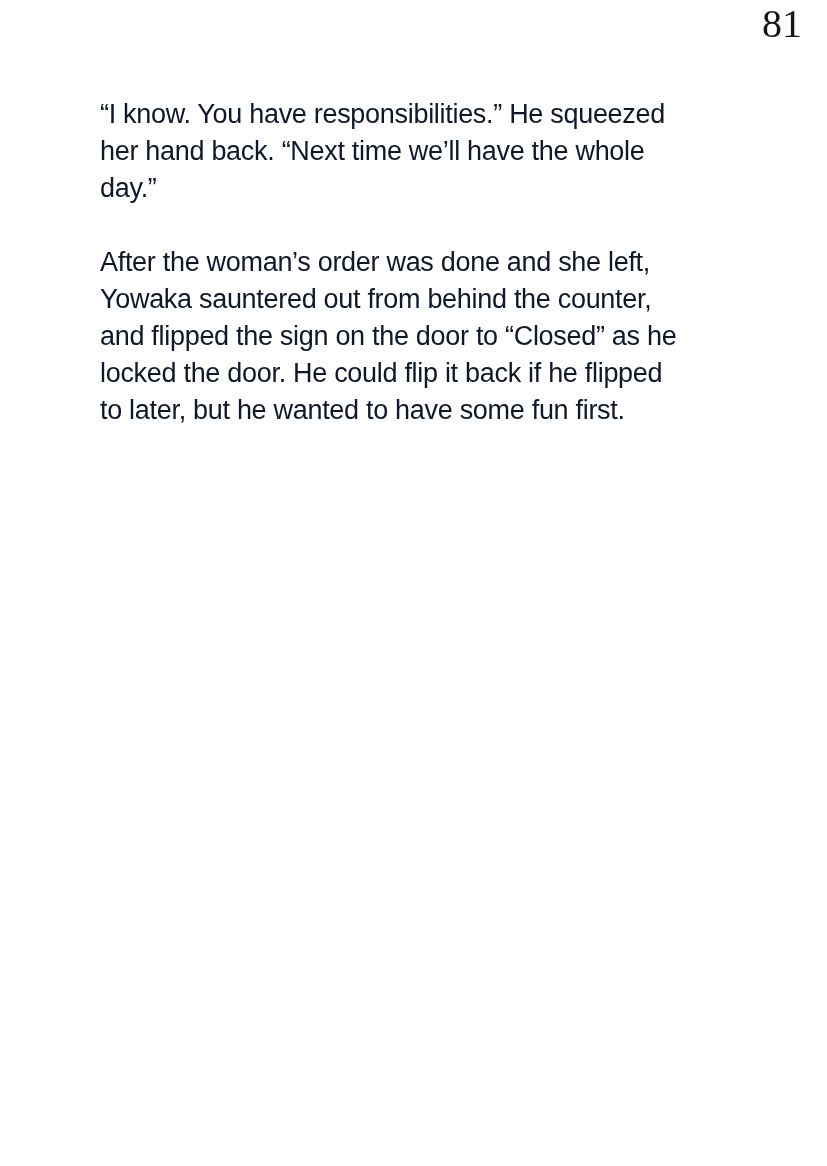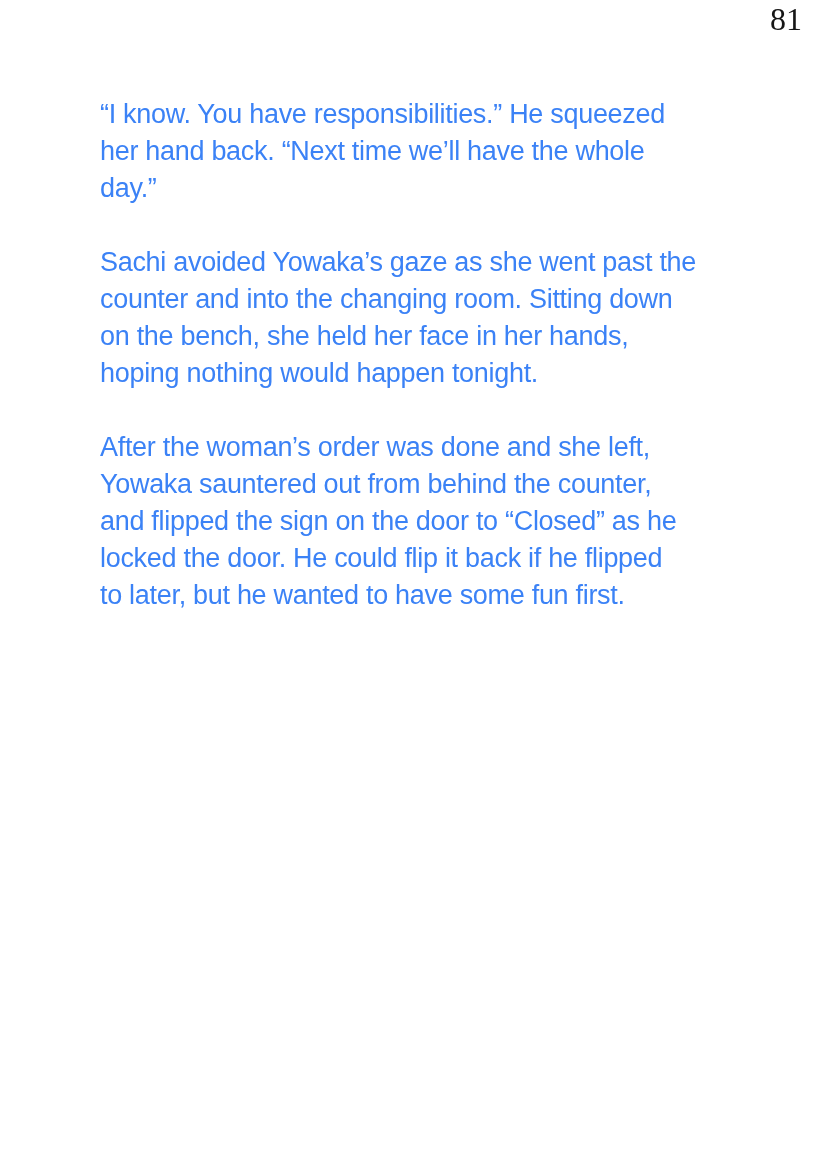--- a/index.html
+++ b/index.html
@@ -12,57 +12,53 @@
     width: 827px;
     height: 1166px;
     background: #ffffff;
     overflow: hidden;
   }
   .page-number {
     position: absolute;
     top: 2px;
     right: 25px;
     font-family: "Liberation Serif", serif;
-    font-size: 32px;
+    font-size: 40px;
     line-height: 1.1;
     color: #161616;
     font-weight: 400;
   }
   .text-block {
     position: absolute;
     top: 96px;
     left: 100px;
     width: 702px;
   }
   .text-block p {
     font-size: 27px;
     line-height: 37px;
     letter-spacing: -0.3px;
-    color: #3b82f6;
+    color: #0f172a;
     font-weight: 400;
     white-space: pre-line;
     margin: 0 0 37px 0;
   }
   .text-block p:last-child { margin-bottom: 0; }
 </style>
 </head>
 <body>
 
 <div class="page">
 
   <div class="page-number">81</div>
 
   <div class="text-block">
     <p>“I know. You have responsibilities.” He squeezed
 her hand back. “Next time we’ll have the whole
 day.”</p>
-    <p>Sachi avoided Yowaka’s gaze as she went past the
-counter and into the changing room. Sitting down
-on the bench, she held her face in her hands,
-hoping nothing would happen tonight.</p>
     <p>After the woman’s order was done and she left,
 Yowaka sauntered out from behind the counter,
 and flipped the sign on the door to “Closed” as he
 locked the door. He could flip it back if he flipped
 to later, but he wanted to have some fun first.</p>
   </div>
 
 </div>
 
 </body></html>

